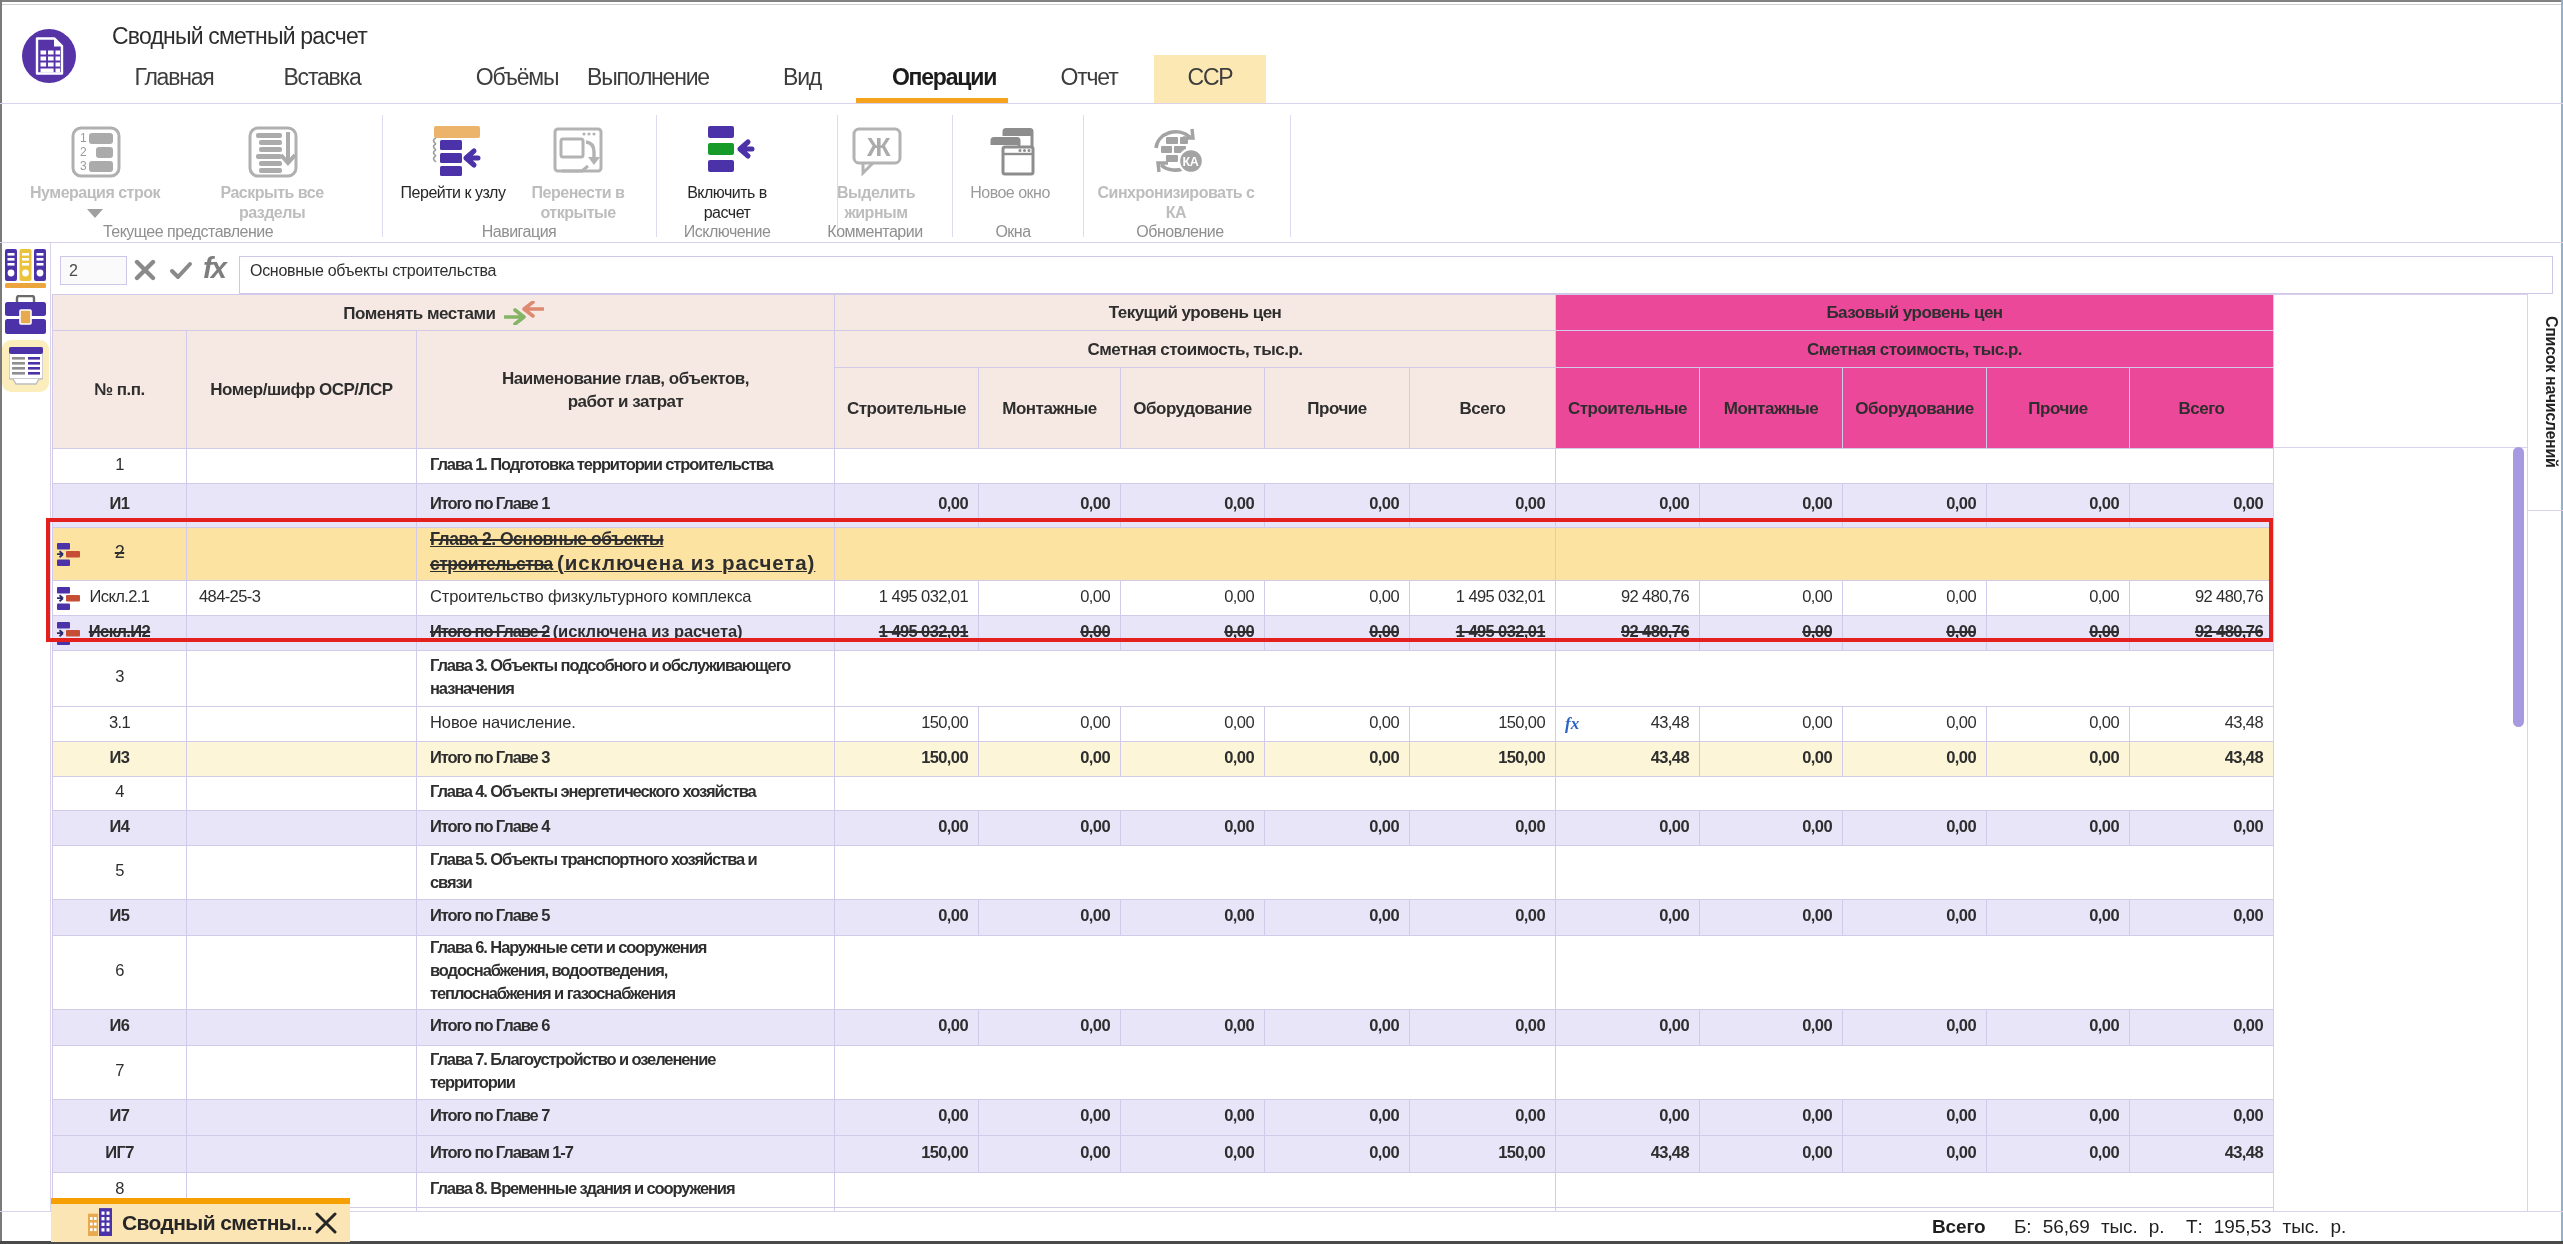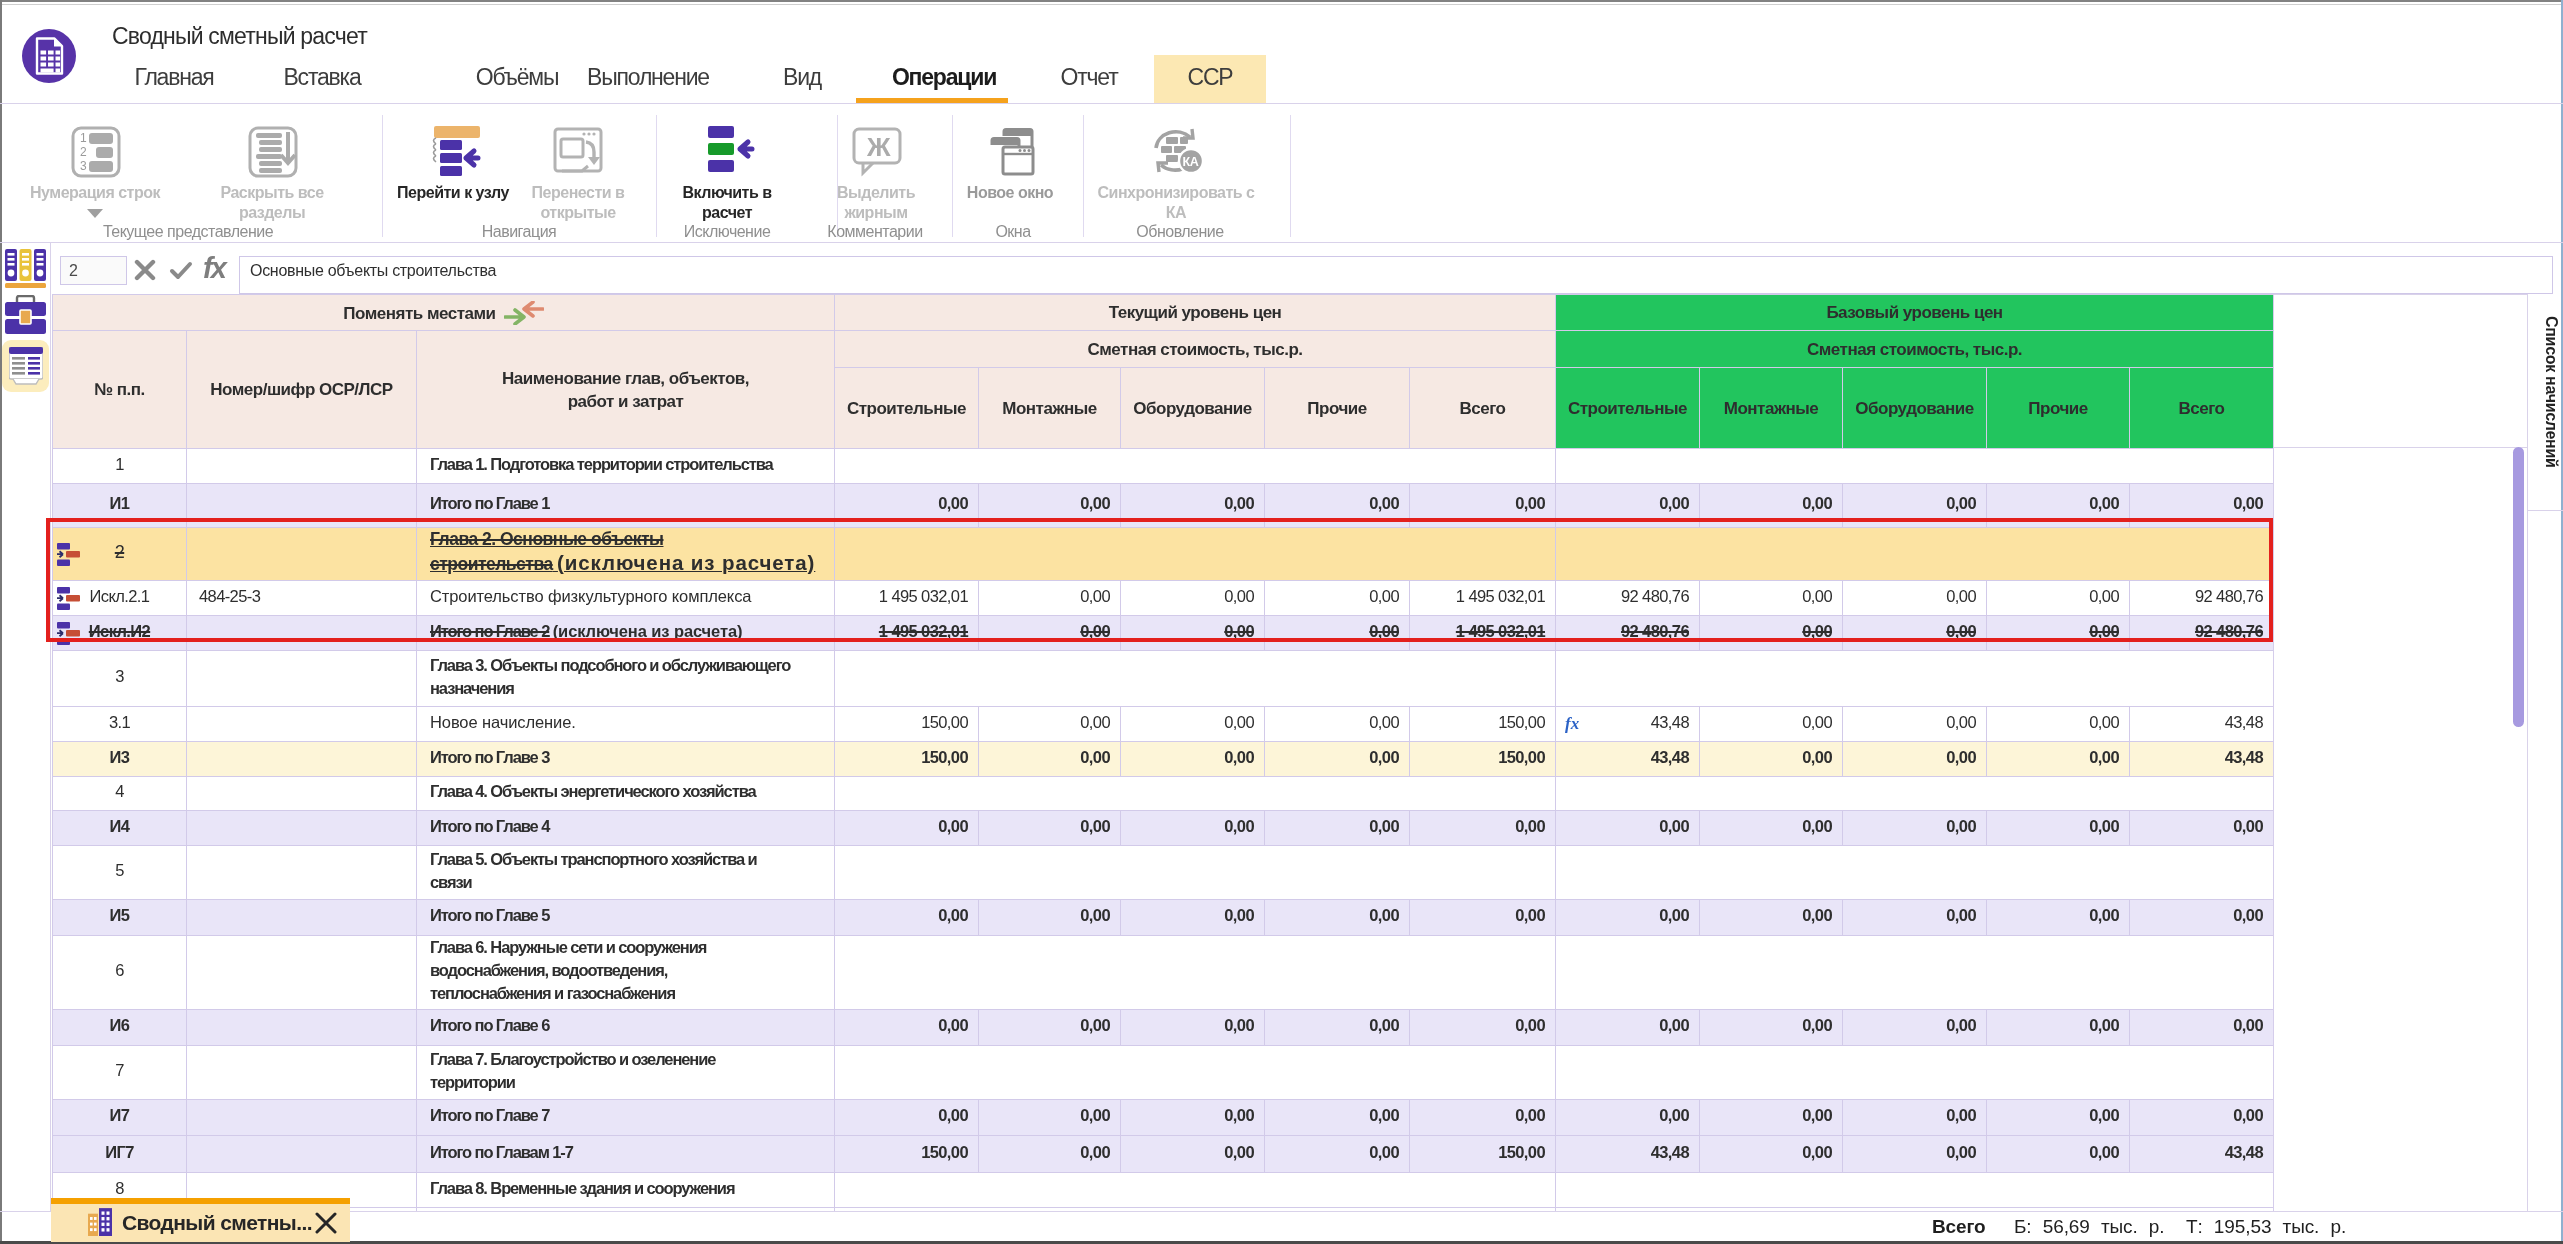--- a/index.html
+++ b/index.html
@@ -17,35 +17,35 @@
 .tabs{left:0;top:55px;width:2263px;height:46px;}
 .tab{position:absolute;top:0;height:46px;line-height:44px;font-size:23px;letter-spacing:-1.2px;color:#3d3d3d;text-align:center;}
 .tab.active{color:#1c1c1c;font-weight:bold;}
 .tab-underline{left:856px;top:98px;width:152px;height:6px;background:#f5a21c;}
 .tab-ssr{left:1154px;top:55px;width:112px;height:48px;background:#fce8b3;}
 .tabs-border{left:0;top:103px;width:2563px;height:1px;background:#d9d2ea;}
 
 .ribbon-border{left:0;top:242px;width:2563px;height:1px;background:#d9d2ea;}
 .rsep{position:absolute;top:115px;width:1px;height:122px;background:#e0daf0;}
 .rbtn{position:absolute;text-align:center;}
-.rbtn .lbl{font-size:16px;line-height:20px;letter-spacing:-0.5px;color:#262626;font-weight:bold;white-space:nowrap;}
+.rbtn .lbl{font-size:16px;line-height:20px;letter-spacing:-0.5px;color:#262626;font-weight:normal;white-space:nowrap;}
 .rbtn.dis .lbl{color:#bdbdbd;font-weight:bold;}
 .rgroup{position:absolute;top:223px;font-size:16px;letter-spacing:-0.5px;color:#8f8f8f;text-align:center;white-space:nowrap;}
 
 .fi1{left:60px;top:256px;width:67px;height:29px;border:1px solid #cfc7e8;background:#fafafa;font-size:16px;color:#4a4a4a;padding-left:8px;line-height:27px;}
 .fi2{left:239px;top:256px;width:2314px;height:38px;border:1px solid #cfc7e8;background:#fff;font-size:16px;color:#2f2f2f;padding-left:10px;line-height:27px;letter-spacing:-0.3px;}
 
 .side-border{left:50px;top:243px;width:1px;height:968px;background:#d9d2ea;}
 
 table.grid{border-collapse:collapse;table-layout:fixed;width:2221px;}
 table.grid td,table.grid th{border:1px solid #d2cae9;font-size:17px;letter-spacing:-0.6px;color:#2e2e2e;overflow:hidden;white-space:nowrap;}
 table.grid td{font-size:16.5px;}
 table.grid td{padding-bottom:4px;}
 table.grid th{background:#f6e9e3;font-weight:bold;padding:0 4px;white-space:normal;line-height:23px;letter-spacing:-0.5px;}
-table.grid th.grn{background:#22c55e;margin-top:13px;}
+table.grid th.grn{background:#ec4899;margin-top:13px;}
 table.grid td.num{text-align:right;padding-right:10px;letter-spacing:-0.6px;}
 table.grid td.name{padding-left:13px;padding-right:6px;white-space:normal;line-height:23px;letter-spacing:-0.1px;}
 table.grid tr.bold td.name{letter-spacing:-1.1px;}
 td.ctr{text-align:center;}
 tr.lav td{background:#e9e5f8;}
 tr.crm td{background:#fdf5d8;}
 tr.yel td{background:#fce3a2;}
 tr.bold td{font-weight:bold;}
 .strike{text-decoration:line-through;text-decoration-thickness:1.7px;}
 

